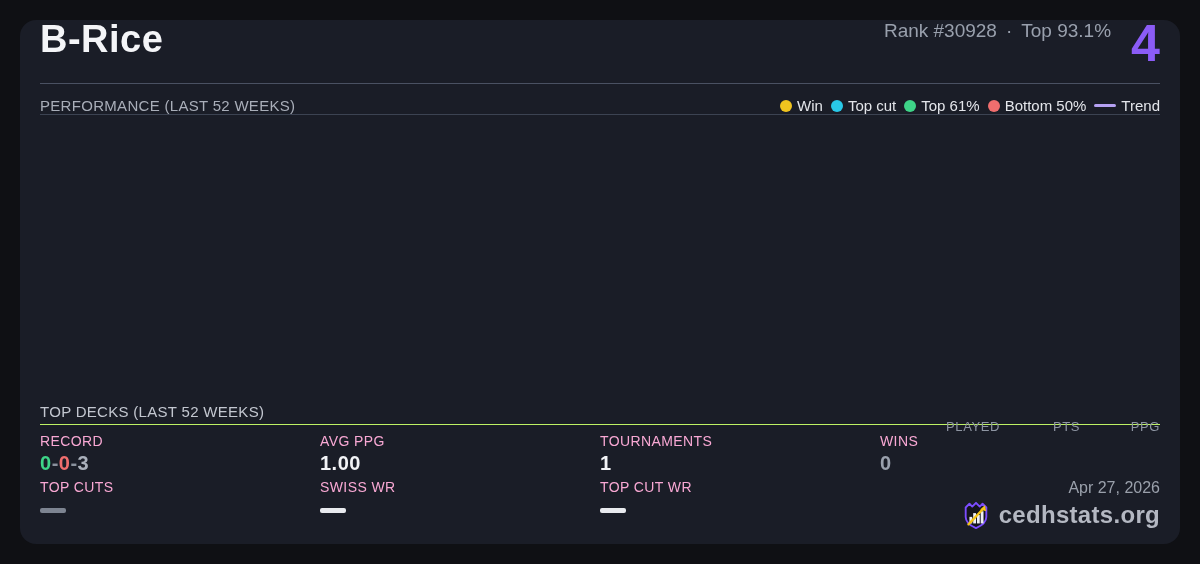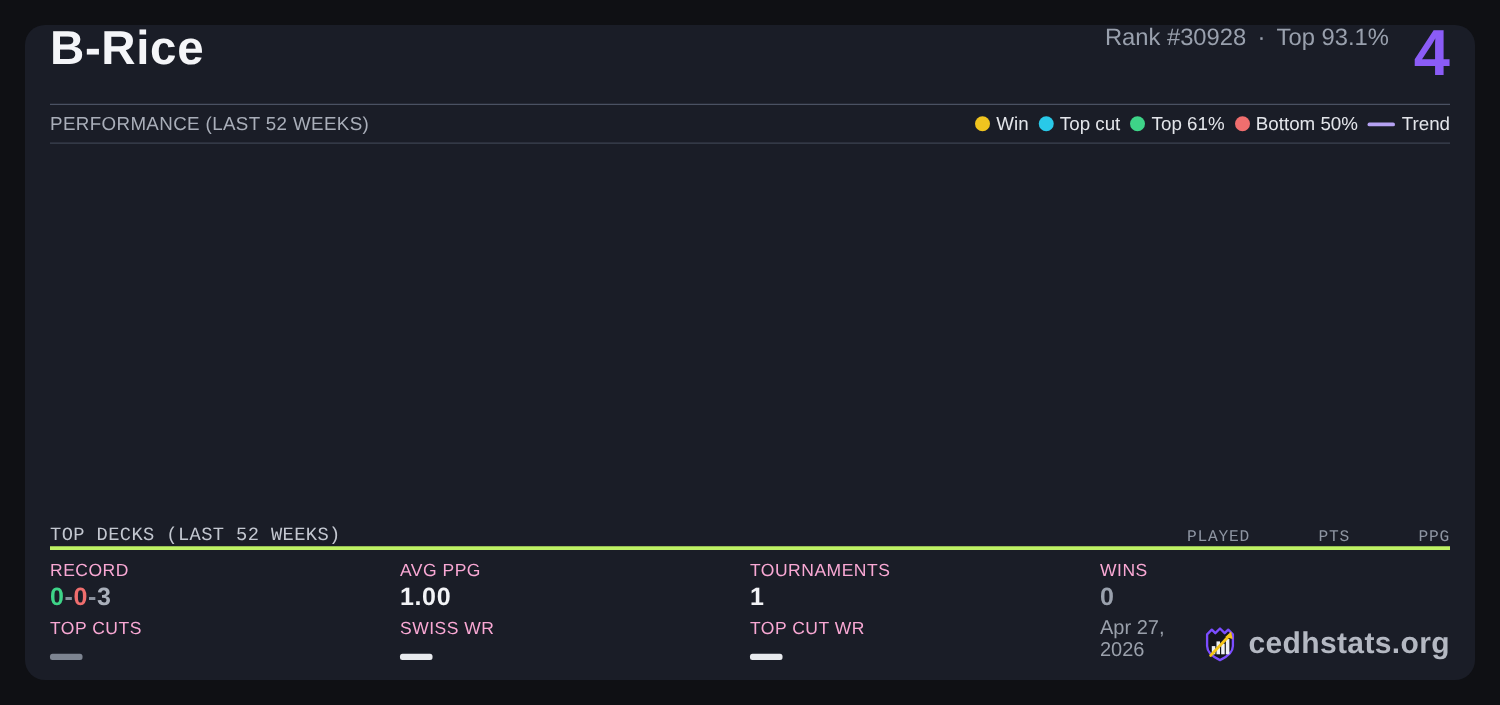--- a/index.html
+++ b/index.html
@@ -36,38 +36,37 @@
     font-size: 19px; font-weight: 500; color: #99a0ad;
   }
   .points {
     font-size: 52px; font-weight: bold; line-height: 0.92;
     margin-left: 20px;
   }
 
   
   .perf-row {
     height: 31px;
-    display: flex; align-items: center;
+    display: flex; align-items: flex-end;
     border-bottom: 1px solid #3c4352;
   }
   .perf-heading { font-size: 15px; color: #a9aeb9; letter-spacing: 0.3px; }
   .legend { margin-left: auto; display: flex; align-items: center; gap: 8px; }
   .legend-item { display: flex; align-items: center; gap: 5px; font-size: 15px; color: #e3e5ea; }
   .legend-dot { width: 12px; height: 12px; border-radius: 50%; flex: 0 0 auto; }
   .legend-line { width: 22px; height: 3px; border-radius: 2px; flex: 0 0 auto; }
 
   
   .chart-area { flex: 1; }
 
   
   .topdecks-row {
     height: 26px;
-    display: flex; align-items: flex-end;
-    border-bottom: 3px solid #bef264;
-    font-family: Liberation Mono, monospace;
+    display: flex; align-items: center;
+    border-bottom: 1px solid #bef264;
   }
   .topdecks-heading { font-size: 15px; color: #c3c7d0; letter-spacing: 0.3px; }
   .topdecks-cols { margin-left: auto; display: flex; }
   .topdecks-col {
     width: 80px; text-align: right;
     font-size: 13px; color: #8e95a2; letter-spacing: 0.6px; margin-top: 30px;
   }
 
   
   .stats {
@@ -80,21 +79,21 @@
   .stat-cell { display: flex; flex-direction: column; align-items: flex-start; }
   .stat-label { font-size: 14px; color: #f9a8d4; letter-spacing: 0.4px; }
   .stat-value {
     font-size: 20px; font-weight: bold; color: #f2f3f6;
     margin-top: 4px; line-height: 1.05; letter-spacing: 0.5px;
   }
   .stat-value.muted { color: #9aa1ad; }
   .dash { width: 26px; height: 5px; border-radius: 2px; margin-top: 13px; }
 
   .branding {
-    display: flex; 
+    display: flex; flex-direction: column;
     align-items: flex-end; justify-content: flex-end;
   }
   .brand-date { font-size: 16px; font-weight: 500; color: #9aa0ab; }
   .brand-row { display: flex; align-items: center; gap: 8px; margin-top: 3px; }
   .brand-name { font-size: 24px; font-weight: bold; color: #b4b8c2; letter-spacing: 0.3px; }
   .logo-svg { display: block; }
 </style>
 </head>
 <body>
 

